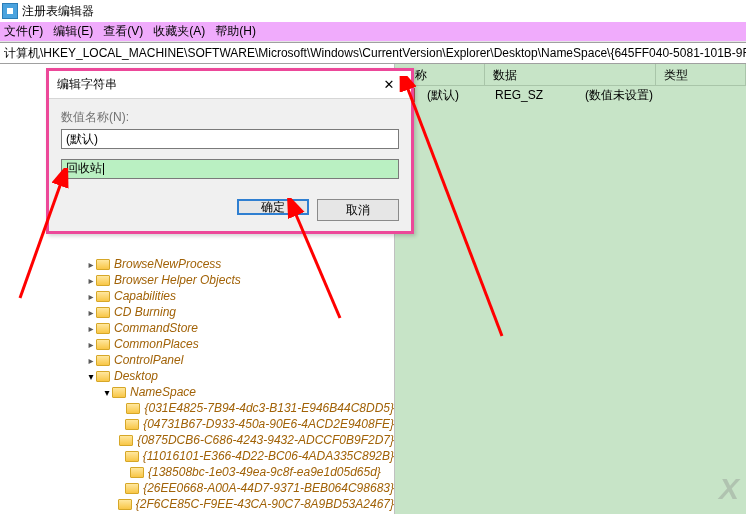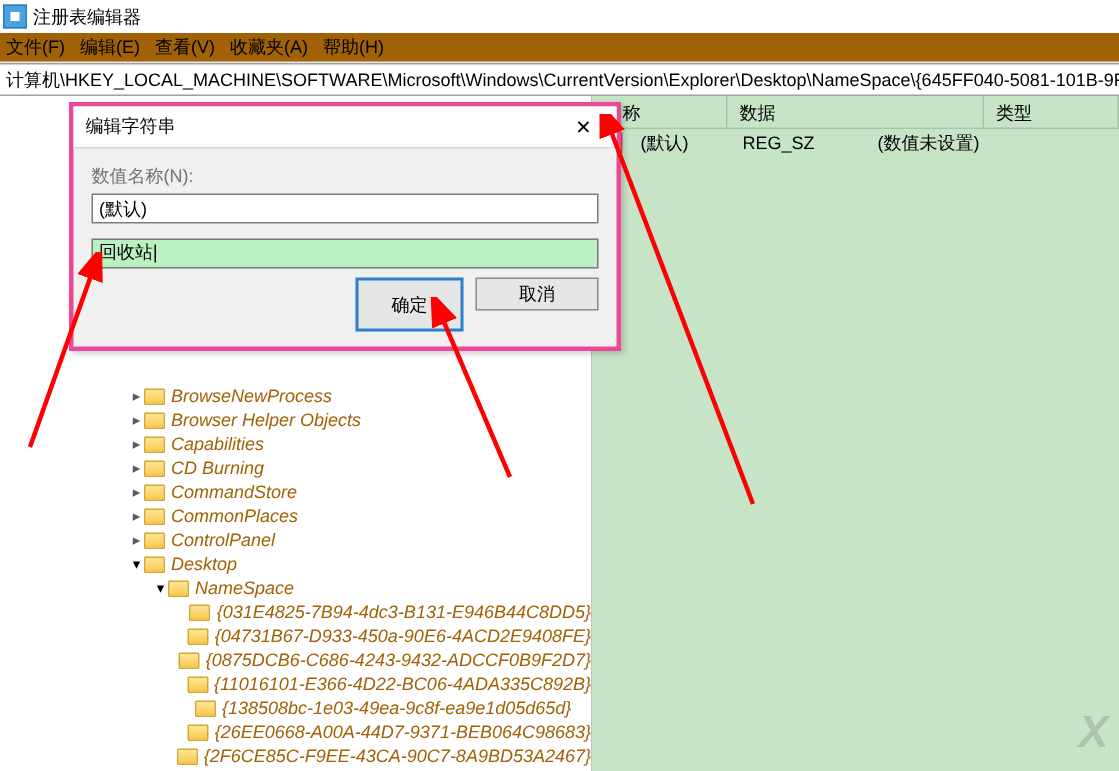--- a/index.html
+++ b/index.html
@@ -4,21 +4,21 @@
 <style>
   * { box-sizing: border-box; margin: 0; padding: 0; font-family: "Microsoft YaHei", "Segoe UI", Tahoma, sans-serif; font-size: 12px; }
   body { background: #fff; width: 746px; height: 514px; overflow: hidden; position: relative; }
 
   
   .title-bar { height: 22px; background: #fff; display: flex; align-items: center; padding-left: 2px; gap: 4px; }
   .title-bar .icon-box { width: 16px; height: 16px; background: #4aa3df; border: 1px solid #2a7db8; display:flex; align-items:center; justify-content:center; }
   .title-bar .icon-box::after { content:""; width:6px; height:6px; background:#fff; }
 
   
-  .menu-bar { height: 20px; background: #a16207; display: flex; align-items: center; gap: 10px; padding-left: 4px; border-bottom: 1px solid #e5e5e5; }
+  .menu-bar { height: 20px; background: #f0abfc; display: flex; align-items: center; gap: 10px; padding-left: 4px; border-bottom: 1px solid #e5e5e5; }
   .menu-bar span { color: #000; }
 
   
   .path-bar { height: 22px; border-top: 1px solid #a0a0a0; border-bottom: 1px solid #a0a0a0; background: #fff; display: flex; align-items: center; padding-left: 4px; color: #000; white-space: nowrap; overflow: hidden; }
 
   
   .main { display: flex; height: calc(514px - 22px - 20px - 22px); }
   .tree-pane { width: 395px; border-right: 1px solid #c0c0c0; overflow: hidden; background: #fff; position: relative; padding-top: 2px; }
   .list-pane { flex: 1; background: #c7e4c7; position: relative; }
 
@@ -45,21 +45,21 @@
   .dialog { position: absolute; left: 46px; top: 68px; width: 368px; height: 166px; border: 3px solid #ec4899; background: #f0f0f0; box-shadow: 2px 2px 4px rgba(0,0,0,0.18); z-index: 10; }
   .dlg-title { height: 28px; background: #fff; border-bottom: 1px solid #d6d6d6; display: flex; align-items: center; justify-content: space-between; padding: 0 4px 0 8px; }
   .dlg-title .t { color: #000; }
   .dlg-close { width: 36px; height: 20px; display: flex; align-items: center; justify-content: center; font-size: 13px; color: #000; }
   .dlg-body { padding: 10px 12px 8px 12px; }
   .dlg-label { color: #737373; margin-bottom: 3px; }
   .dlg-input { width: 100%; height: 20px; border: 1px solid #7a7a7a; background: #fff; padding: 0 4px; color: #000; }
   .dlg-input.active { background: #baf0c2; }
   .dlg-buttons { position:absolute; right: 12px; bottom: 10px; display:flex; gap: 8px; }
   .dlg-btn { width: 82px; height: 22px; border: 1px solid #8a8a8a; background: #e6e6e6; display:flex; align-items:center; justify-content:center; }
-  .dlg-btn.primary { border: 2px solid #2f7fd1; background: #e6e6e6; width: 72px; height: 36px; }
+  .dlg-btn.primary { border: 2px solid #2f7fd1; background: #e6e6e6; width: 72px; height: 16px; }
 
   
   .annot { position: absolute; pointer-events: none; z-index: 20; }
 
   
 
   
   .watermark { position: absolute; right: 10px; bottom: 8px; display: flex; align-items: center; gap: 6px; opacity: 0.35; z-index: 5; }
   .watermark .wm-x { font-size: 30px; font-weight: 700; color: #888; font-style: italic; letter-spacing:-3px; }
   .watermark .wm-t { font-size: 20px; font-weight: 700; color: #888; }

